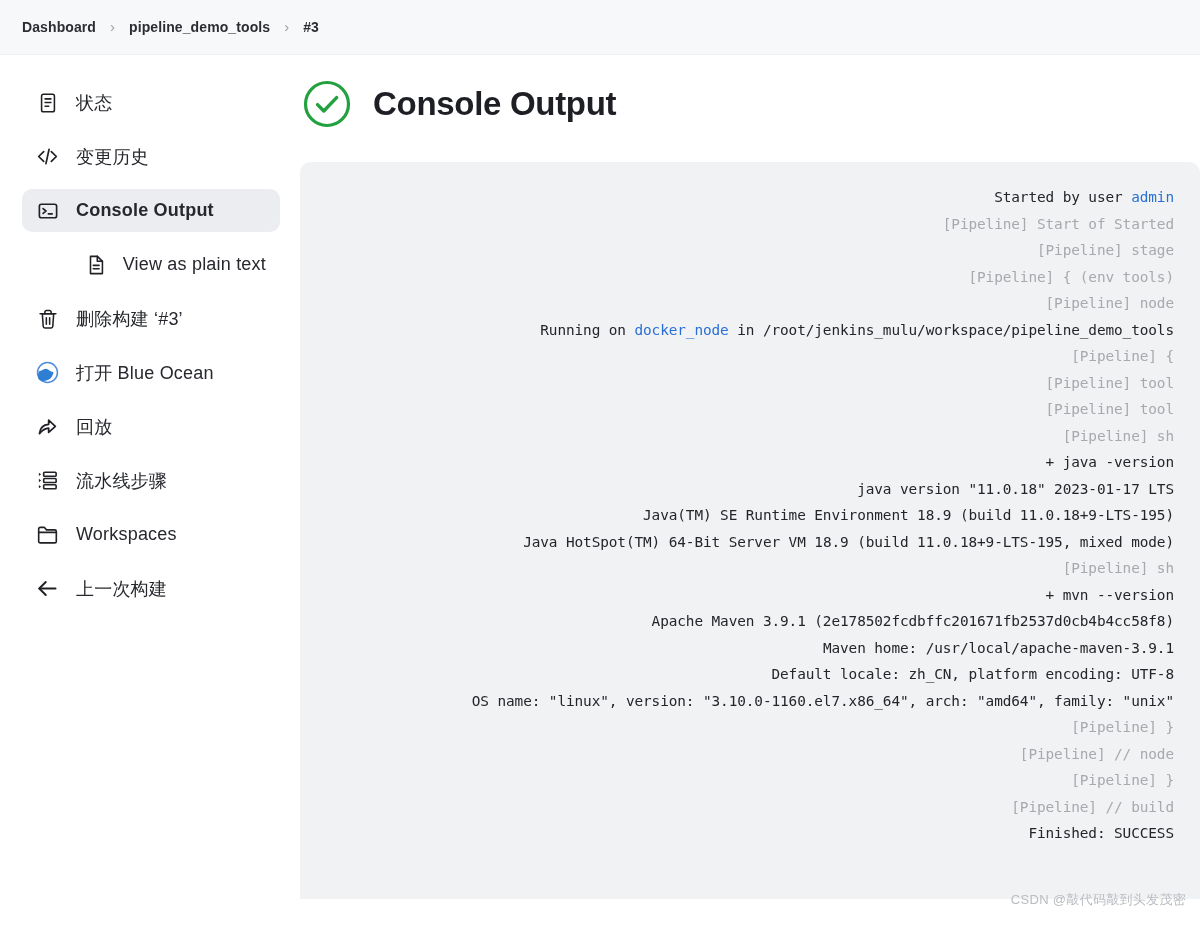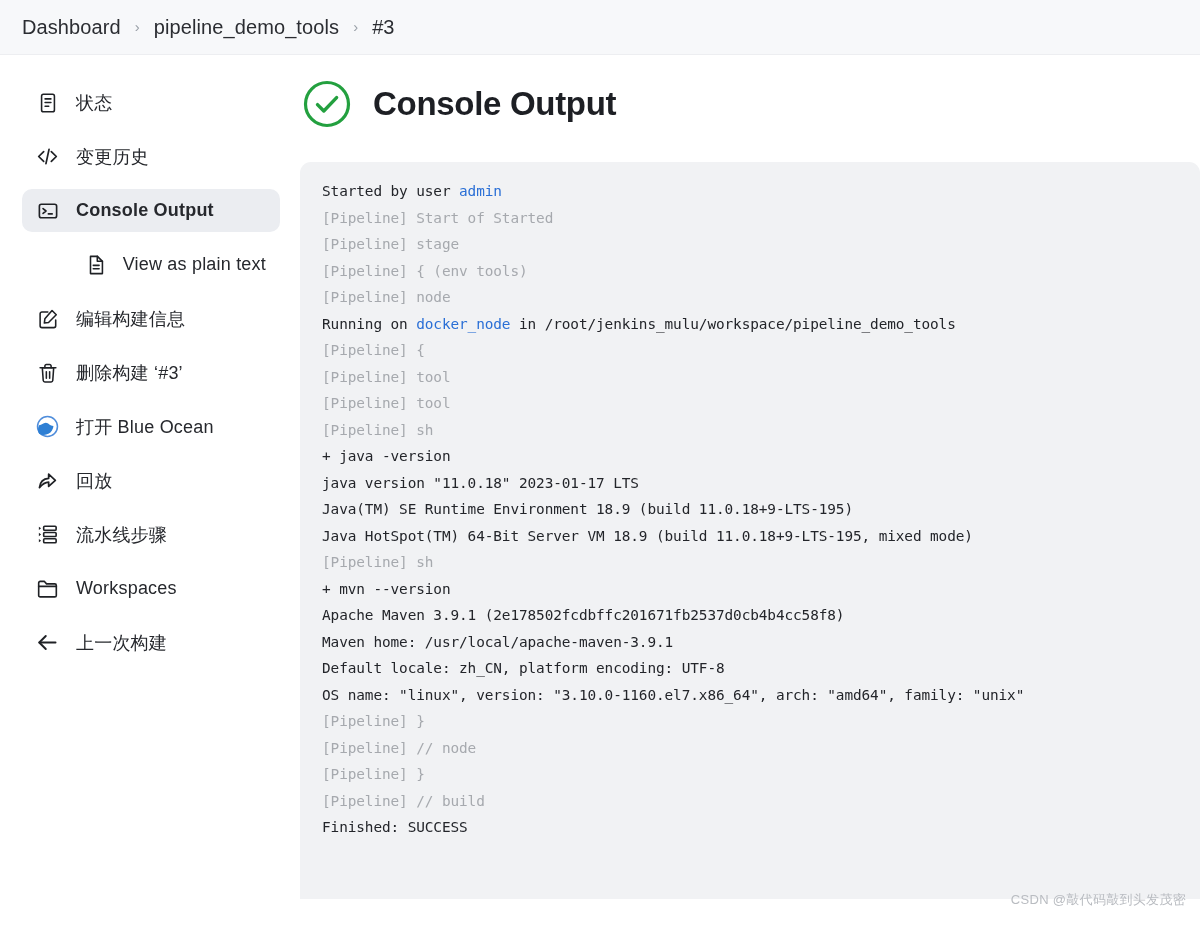--- a/index.html
+++ b/index.html
@@ -16,24 +16,25 @@
   #breadcrumb-bar {
     height: 55px;
     background: #f7f8fa;
     border-bottom: 1px solid #edeef1;
     display: flex;
     align-items: center;
     padding-left: 22px;
     gap: 14px;
   }
   .crumb {
-    font-size: 20px;
+    font-size: 14px;
     color: #2b2d32;
     letter-spacing: .1px;
     white-space: nowrap;
+    font-weight: bold;
   }
   .crumb-sep {
     color: #9aa0a8;
     font-size: 15px;
     font-weight: 300;
     line-height: 1;
     transform: translateY(-1px);
   }
 
   
@@ -102,24 +103,25 @@
     font-weight: 700;
     color: #1d1f24;
     letter-spacing: -.3px;
   }
   #status-check-icon { width: 50px; height: 50px; flex: 0 0 50px; }
 
   
   #console-panel {
     background: #f1f2f4;
     border-radius: 11px 11px 0 0;
-    padding: 16px 26px 0 22px;
+    padding: 22px 26px 0 22px;
     height: 737px;
     overflow: hidden;
     position: relative;
+    text-align: right;
   }
   .log-line {
     font-family: "DejaVu Sans Mono", "Liberation Mono", monospace;
     font-size: 14.4px;
     line-height: 26.5px;
     color: #23252a;
     white-space: pre;
     letter-spacing: -.1px;
   }
   .log-line.meta { color: #a6a9ae; }
@@ -184,29 +186,20 @@
       <div class="nav-item sub">
         <span class="nav-icon">
           <svg viewBox="0 0 24 24" width="22" height="22" fill="none" stroke="currentColor" stroke-width="1.7" stroke-linecap="round" stroke-linejoin="round">
             <path d="M6 2.6h7.6L19 8v13.4H6z"></path>
             <polyline points="13.4,2.6 13.4,8 19,8"></polyline>
             <line x1="9" y1="12.4" x2="15.4" y2="12.4"></line>
             <line x1="9" y1="16" x2="15.4" y2="16"></line>
           </svg>
         </span>
         <span class="nav-label">View as plain text</span>
-      </div>
-      <div class="nav-item">
-        <span class="nav-icon">
-          <svg viewBox="0 0 24 24" width="22" height="22" fill="none" stroke="currentColor" stroke-width="1.7" stroke-linecap="round" stroke-linejoin="round">
-            <path d="M20.4 13.2v6.2a2 2 0 0 1-2 2H5.4a2 2 0 0 1-2-2V6.4a2 2 0 0 1 2-2h6.4"></path>
-            <path d="M16.4 2.8 21 7.4 12.6 15.8 8 16.4l.6-4.6z"></path>
-          </svg>
-        </span>
-        <span class="nav-label">编辑构建信息</span>
       </div>
       <div class="nav-item">
         <span class="nav-icon">
           <svg viewBox="0 0 24 24" width="22" height="22" fill="none" stroke="currentColor" stroke-width="1.7" stroke-linecap="round" stroke-linejoin="round">
             <line x1="3.4" y1="6.2" x2="20.6" y2="6.2"></line>
             <path d="M8.6 6.2V4.4a1.6 1.6 0 0 1 1.6-1.6h3.6a1.6 1.6 0 0 1 1.6 1.6v1.8"></path>
             <path d="M5.8 6.2h12.4l-1 14a1.8 1.8 0 0 1-1.8 1.6H8.6a1.8 1.8 0 0 1-1.8-1.6z"></path>
             <line x1="10.2" y1="10.6" x2="10.2" y2="17.6"></line>
             <line x1="13.8" y1="10.6" x2="13.8" y2="17.6"></line>
           </svg>

